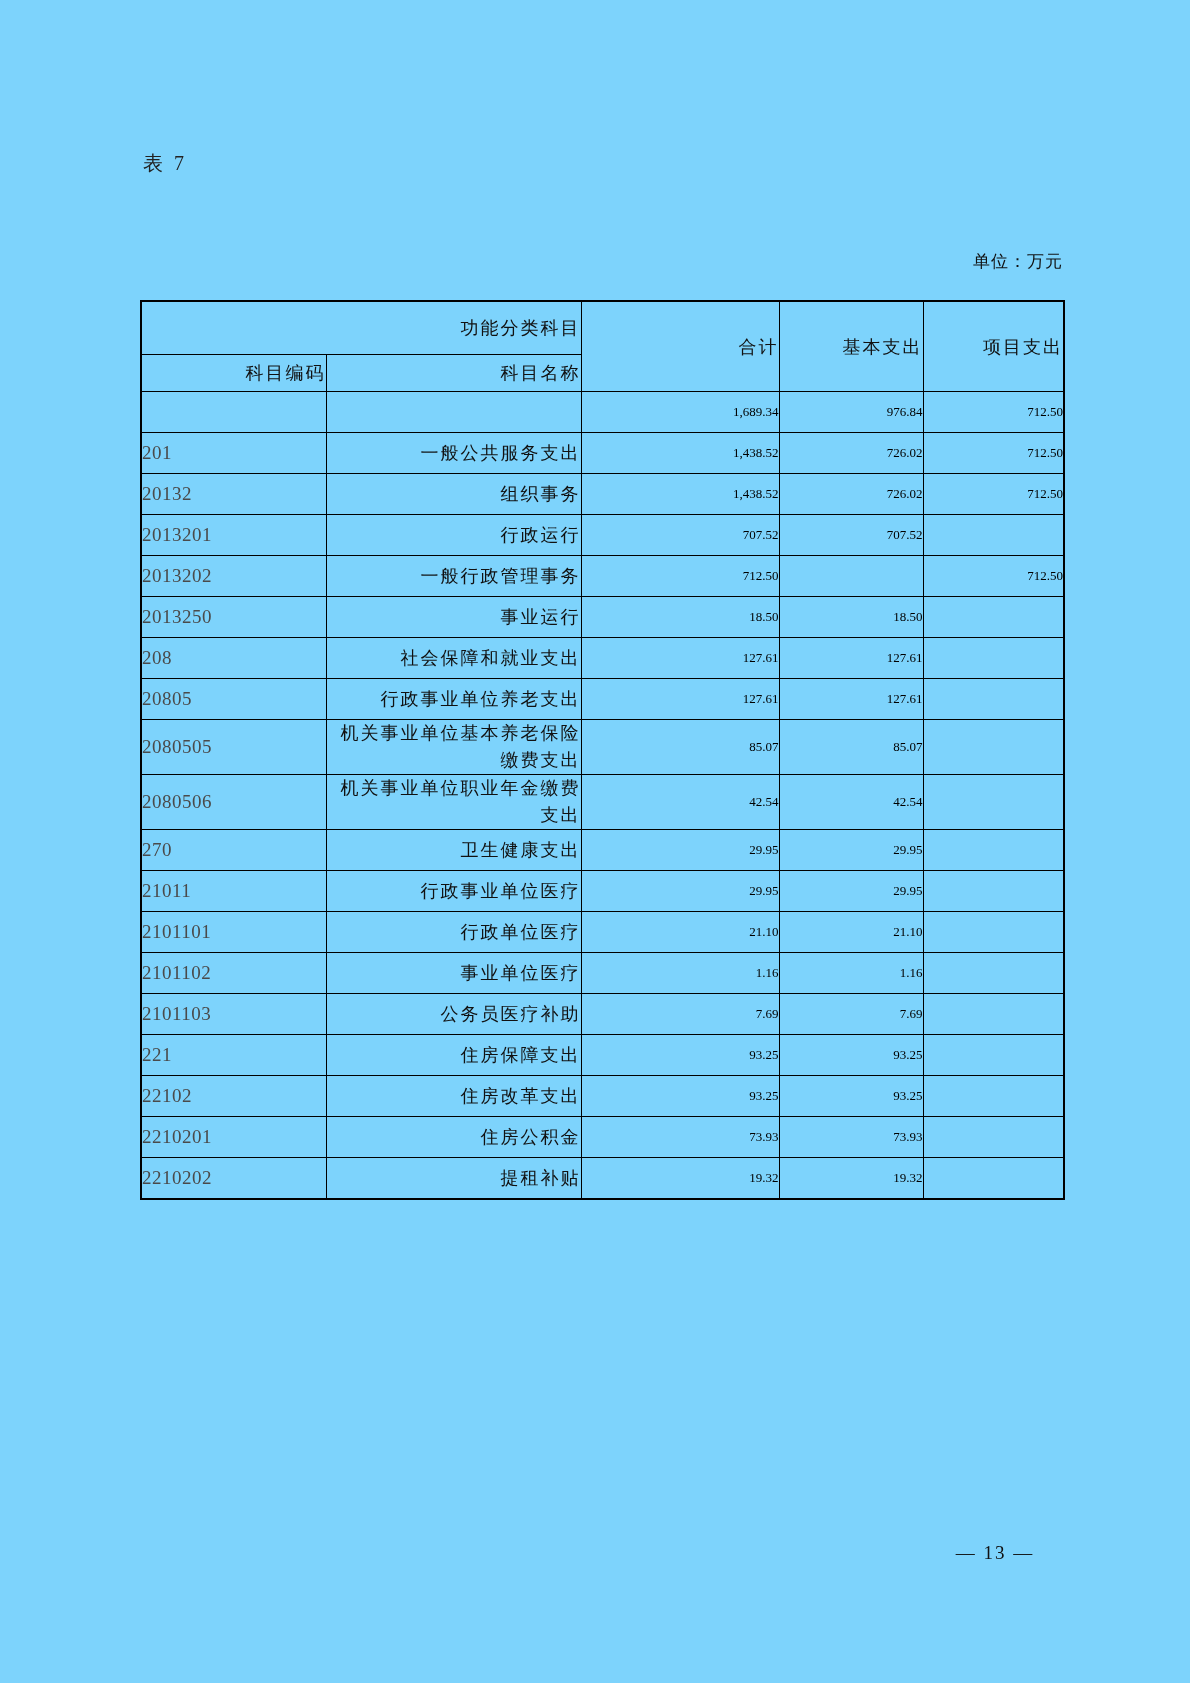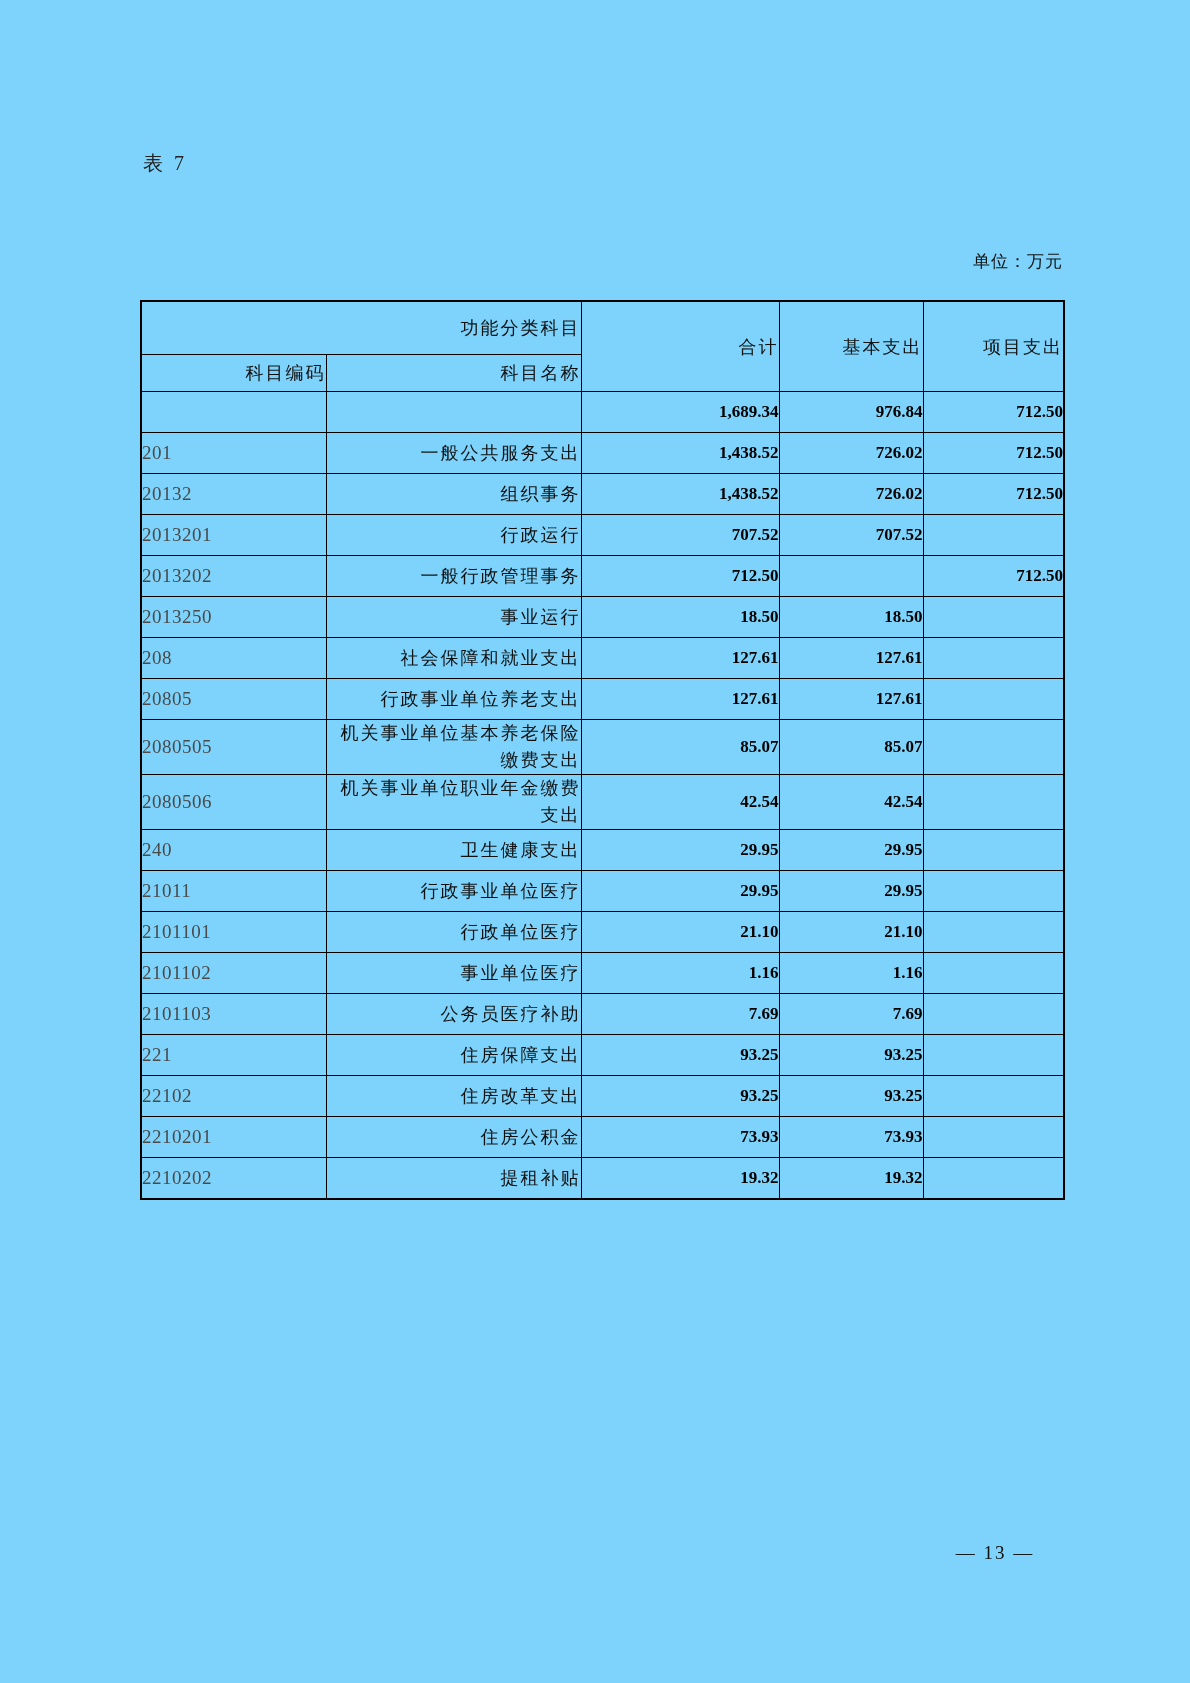--- a/index.html
+++ b/index.html
@@ -82,23 +82,22 @@
     padding-left: 18px;
     padding-right: 6px;
     font-size: 18px;
     letter-spacing: 2px;
     line-height: 27px;
     color: #111;
   }
   td.cell-num {
     text-align: right;
     padding-right: 12px;
-    font-size: 17px;
+    font-size: 13px;
     color: #000;
-    font-weight: bold;
   }
   .page-number {
     position: absolute;
     left: 930px;
     top: 1542px;
     width: 130px;
     text-align: center;
     font-size: 19px;
     letter-spacing: 2px;
     color: #111;
@@ -199,21 +198,21 @@
           <td class="cell-num"></td>
         </tr>
         <tr>
           <td class="cell-code">2080506</td>
           <td class="cell-name">机关事业单位职业年金缴费支出</td>
           <td class="cell-num">42.54</td>
           <td class="cell-num">42.54</td>
           <td class="cell-num"></td>
         </tr>
         <tr>
-          <td class="cell-code">240</td>
+          <td class="cell-code">270</td>
           <td class="cell-name">卫生健康支出</td>
           <td class="cell-num">29.95</td>
           <td class="cell-num">29.95</td>
           <td class="cell-num"></td>
         </tr>
         <tr>
           <td class="cell-code">21011</td>
           <td class="cell-name">行政事业单位医疗</td>
           <td class="cell-num">29.95</td>
           <td class="cell-num">29.95</td>

